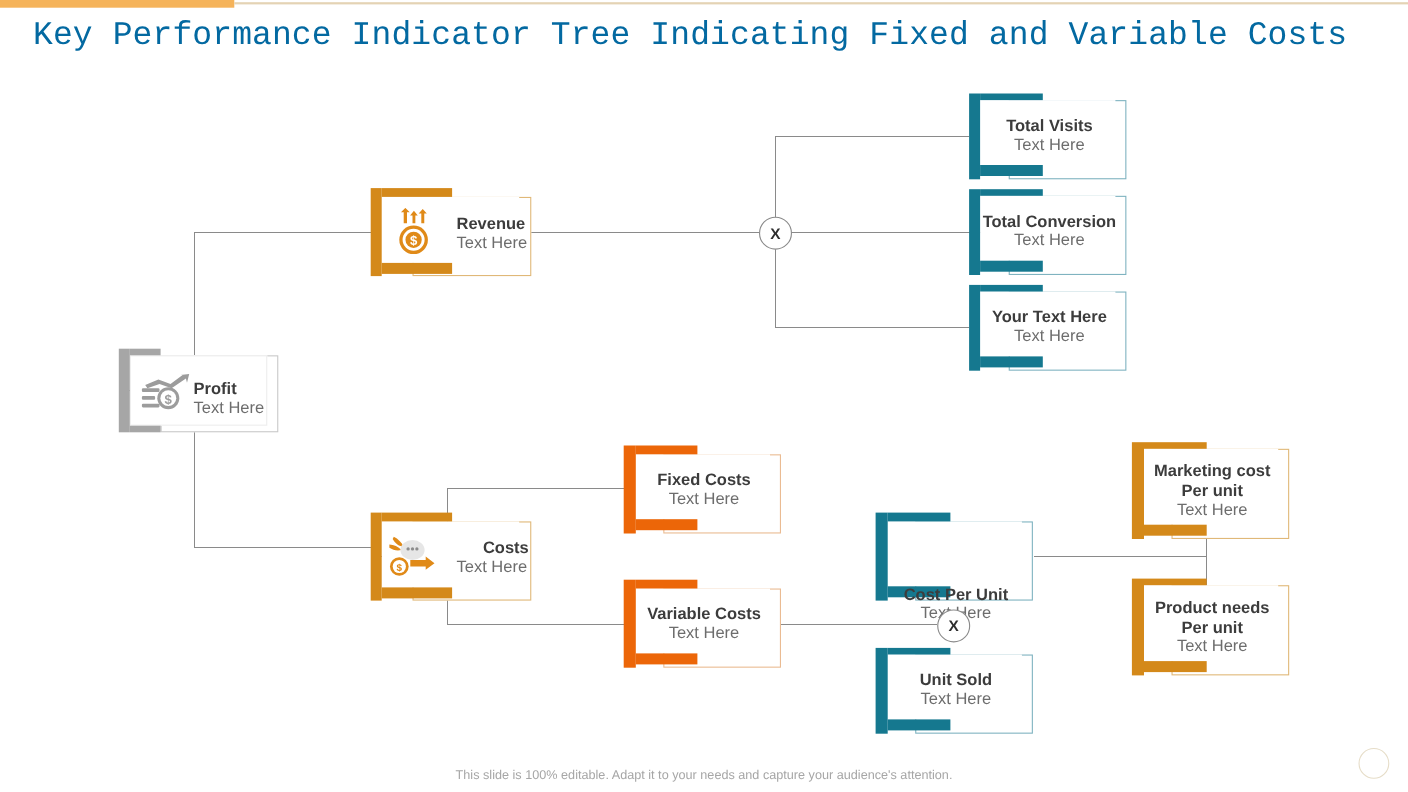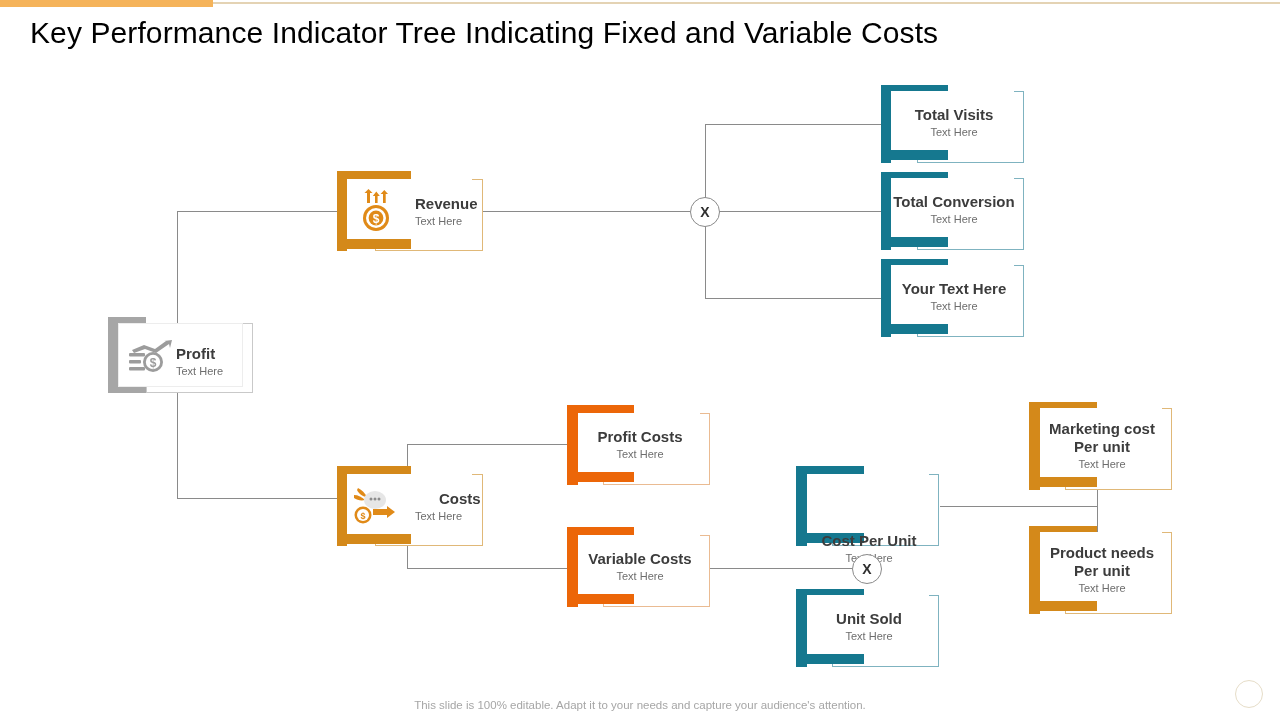--- a/index.html
+++ b/index.html
@@ -32,23 +32,24 @@
     background: #e4d3b4;
   }
 
   
   #page-title {
     position: absolute;
     left: 30px; top: 16px;
     width: 1220px;
     font-size: 30px;
     font-weight: 400;
-    color: #000000;
+    color: #0369a1;
     letter-spacing: 0.1px;
     white-space: nowrap;
+    font-family: Liberation Mono, monospace;
   }
 
   
   #diagram {
     position: absolute;
     left: 0; top: 0;
     width: 1280px; height: 720px;
   }
   #connectors {
     position: absolute;
@@ -84,21 +85,21 @@
     box-sizing: border-box;
   }
   .node .title {
     font-size: 15px;
     font-weight: bold;
     color: #3c3c3c;
     line-height: 18px;
     white-space: nowrap;
   }
   .node .sub {
-    font-size: 11px;
+    font-size: 15px;
     font-weight: normal;
     color: #6d6d6d;
     line-height: 16px;
     white-space: nowrap;
   }
   .node .icon {
     position: absolute;
   }
 
   
@@ -299,21 +300,21 @@
     </div>
   </div>
 
   <div class="node" style="left:567px; top:405px; width:143px; height:80px;">
     <div class="outline" style="left:36px; top:8px; width:107px; height:72px; border-color:#eabb92;"></div>
     <div class="plate" style="left:10px; top:8px; width:123px; height:59px;"></div>
     <div class="bar-left" style="left:0px; top:0px; width:11px; height:80px; background:#ec6608;"></div>
     <div class="bar-top" style="left:11px; top:0px; width:56px; height:8px; background:#ec6608;"></div>
     <div class="bar-bottom" style="left:11px; top:67px; width:56px; height:10px; background:#ec6608;"></div>
     <div class="label-wrap" style="left:14px; top:23px; width:118px;">
-      <div class="title">Profit Costs</div>
+      <div class="title">Fixed Costs</div>
       <div class="sub">Text Here</div>
     </div>
   </div>
 
   <div class="node" style="left:567px; top:527px; width:172px; height:80px;">
     <div class="outline" style="left:36px; top:8px; width:107px; height:72px; border-color:#eabb92;"></div>
     <div class="plate" style="left:10px; top:8px; width:123px; height:59px;"></div>
     <div class="bar-left" style="left:0px; top:0px; width:11px; height:80px; background:#ec6608;"></div>
     <div class="bar-top" style="left:11px; top:0px; width:56px; height:8px; background:#ec6608;"></div>
     <div class="bar-bottom" style="left:11px; top:67px; width:56px; height:10px; background:#ec6608;"></div>

